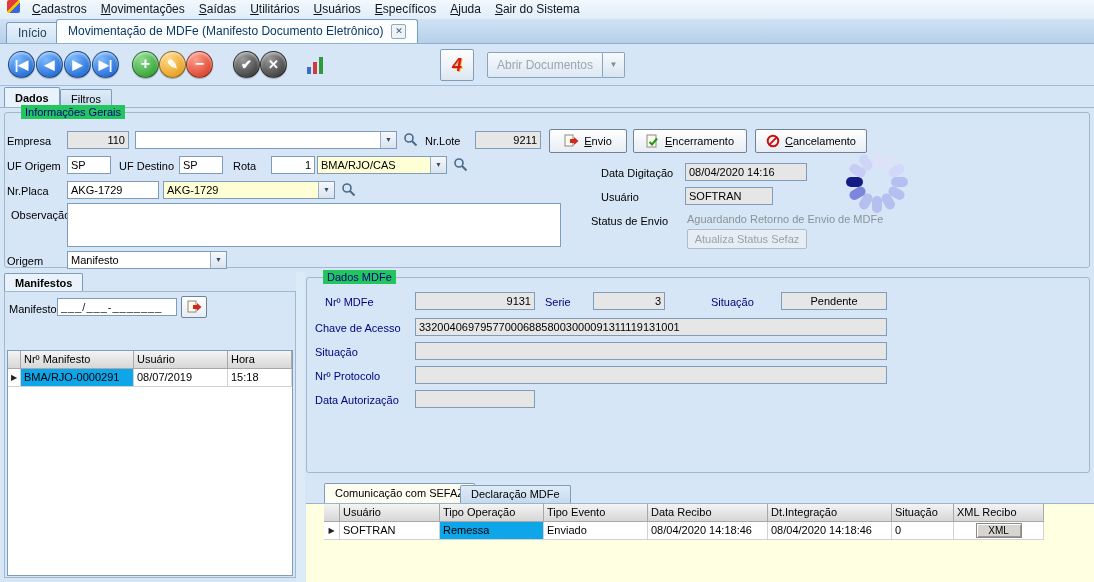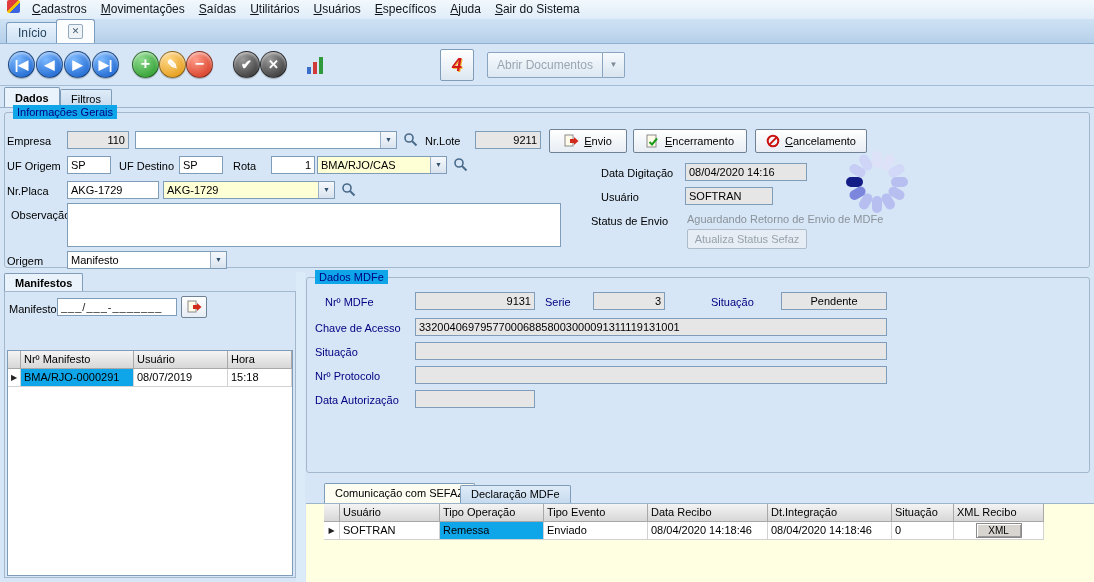--- a/index.html
+++ b/index.html
@@ -51,21 +51,21 @@
            color:#7d8b99;font-size:8px;line-height:24px;text-align:center}
 
   
   .ptab{position:absolute;border:1px solid #7f9db9;border-bottom:none;border-radius:2px 2px 0 0;
         padding:0 10px;background:linear-gradient(#dfecf8,#c6daee);cursor:pointer}
   .ptab.active{background:#eaf3fb;font-weight:bold}
   .pane-line{position:absolute;height:1px;background:#9ab4cc}
 
   
   .gbox{position:absolute;border:1px solid #a3b8cc;border-radius:3px}
-  .legend{position:absolute;top:-8px;left:8px;background:#0ea5e9;padding:0 4px;color:#000080;line-height:14px}
+  .legend{position:absolute;top:-8px;left:16px;background:#22c55e;padding:0 4px;color:#000080;line-height:14px}
 
   
   .lbl{position:absolute;height:16px;line-height:16px;white-space:nowrap}
   .r{text-align:left}
   .navy{color:#000080}
   .inp{position:absolute;height:18px;border:1px solid #7f9db9;background:#fff;padding:0 3px;
        font:11px "Liberation Sans",sans-serif;color:#000}
   .ro{background:#e6e6e6}
   .tnum{text-align:right}
   .tcen{text-align:center}
@@ -131,20 +131,21 @@
     <span class="menu-item">Utilitários</span>
     <span class="menu-item">Usuários</span>
     <span class="menu-item">Específicos</span>
     <span class="menu-item">Ajuda</span>
     <span class="menu-item">Sair do Sistema</span>
   </div>
 
   <div class="tabstrip">
     <div class="dtab" style="left:6px">Início</div>
     <div class="dtab active" style="left:56px">
+      <span>Movimentação de MDFe (Manifesto Documento Eletrônico)</span>
       <span class="tab-close">✕</span>
     </div>
   </div>
 
   <div class="toolbar">
     <div class="cbtn nav1" style="left:8px">
         <span>|◀</span>
       </div>
     <div class="cbtn nav1" style="left:36px">
         <span>◀</span>

